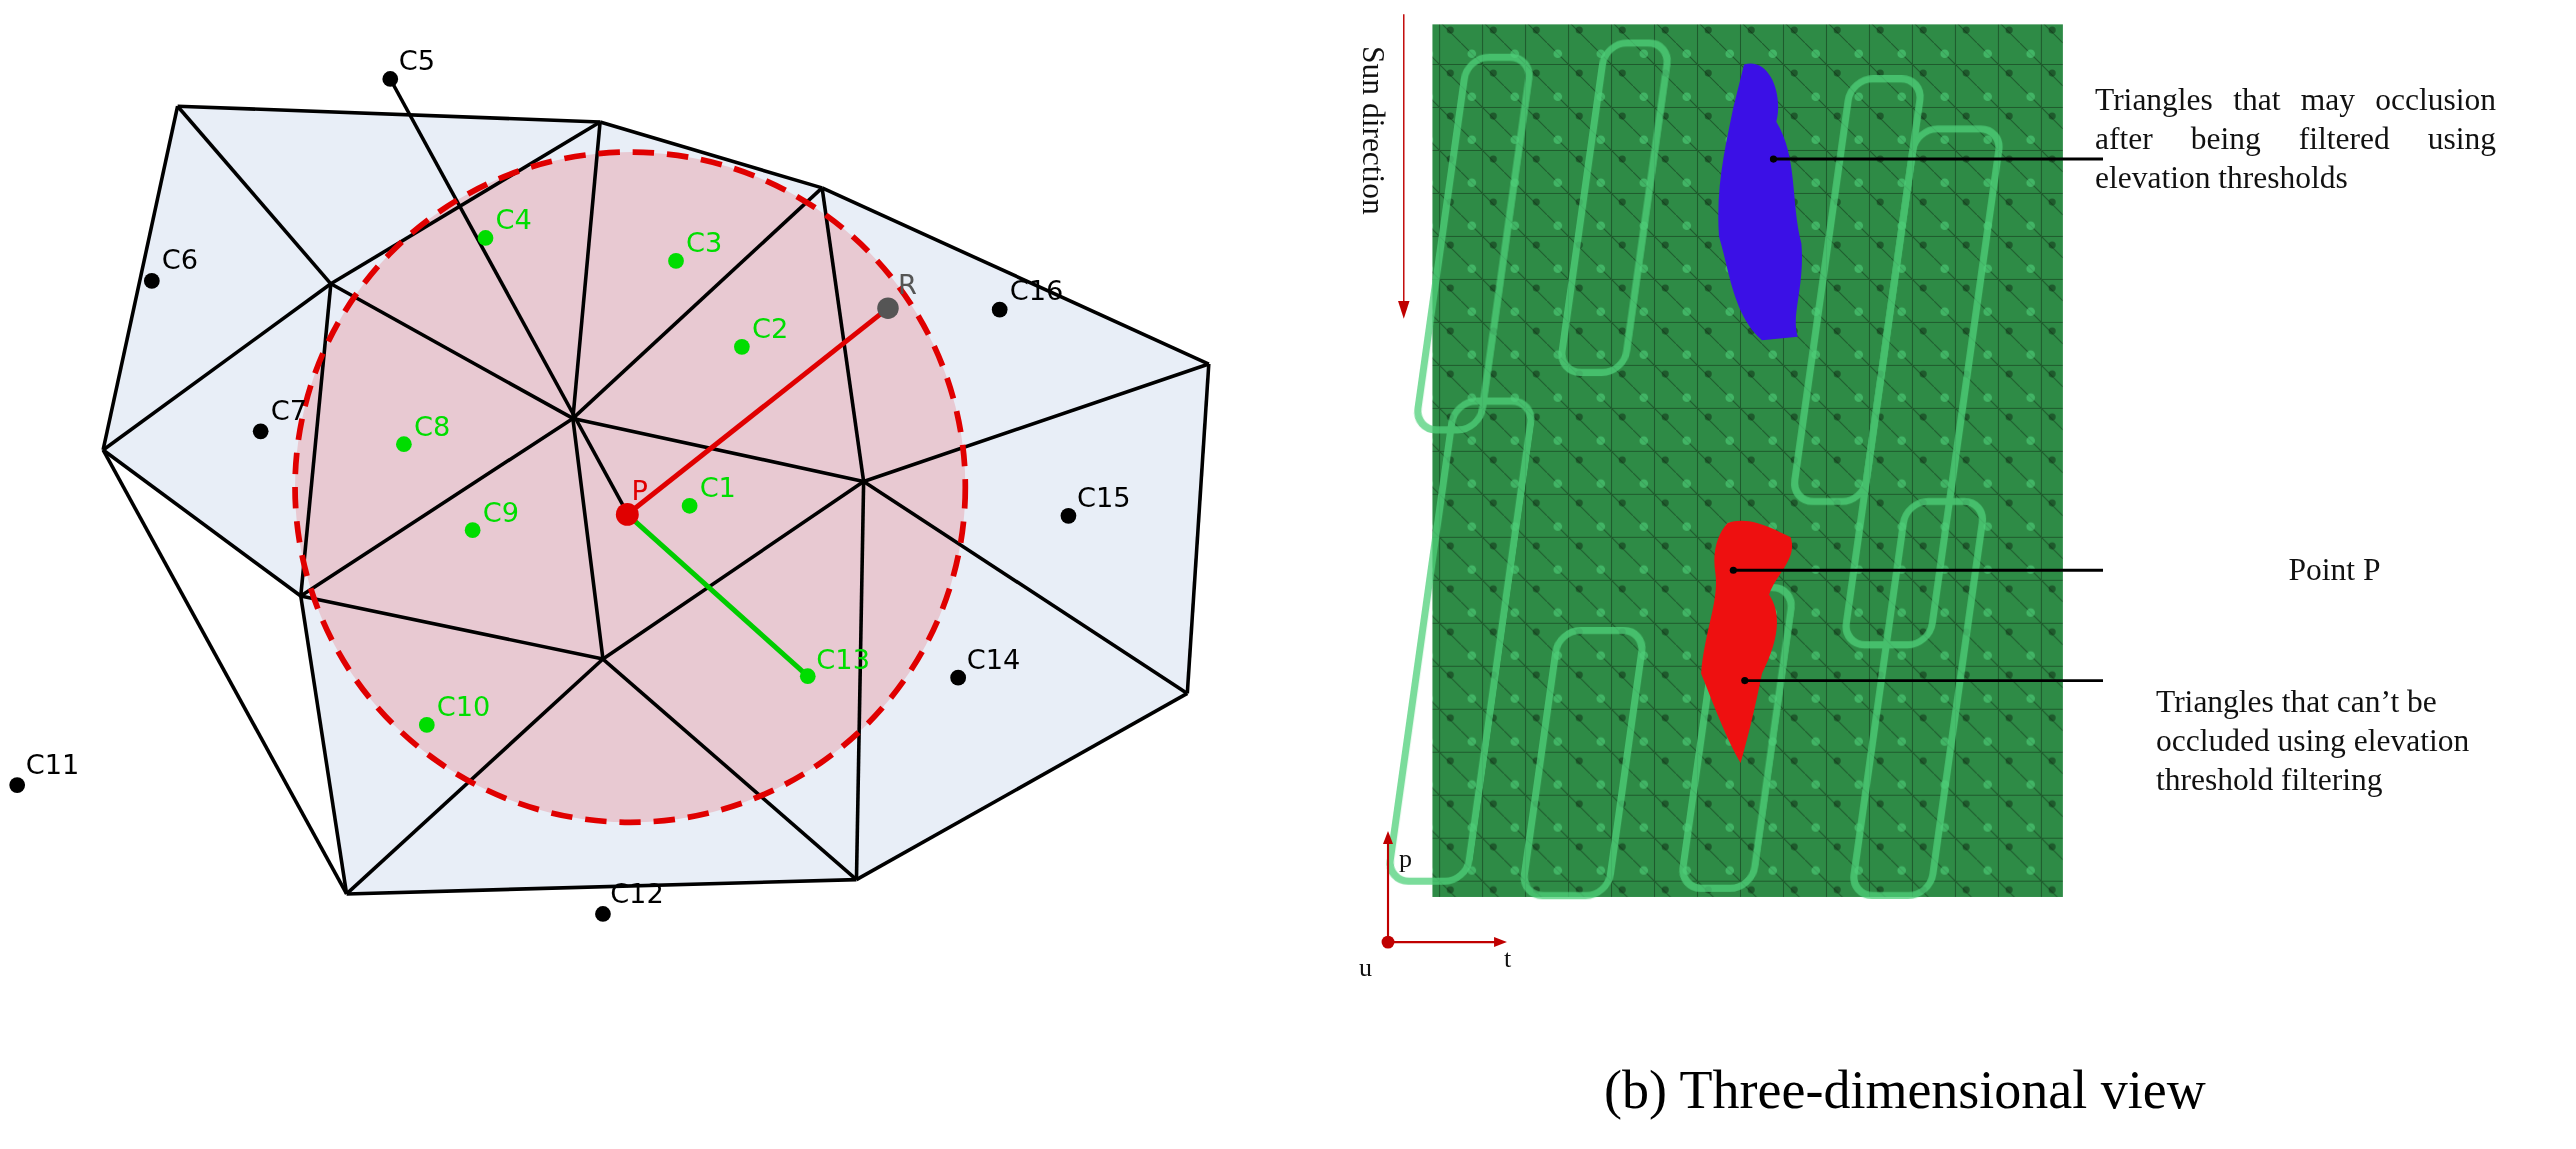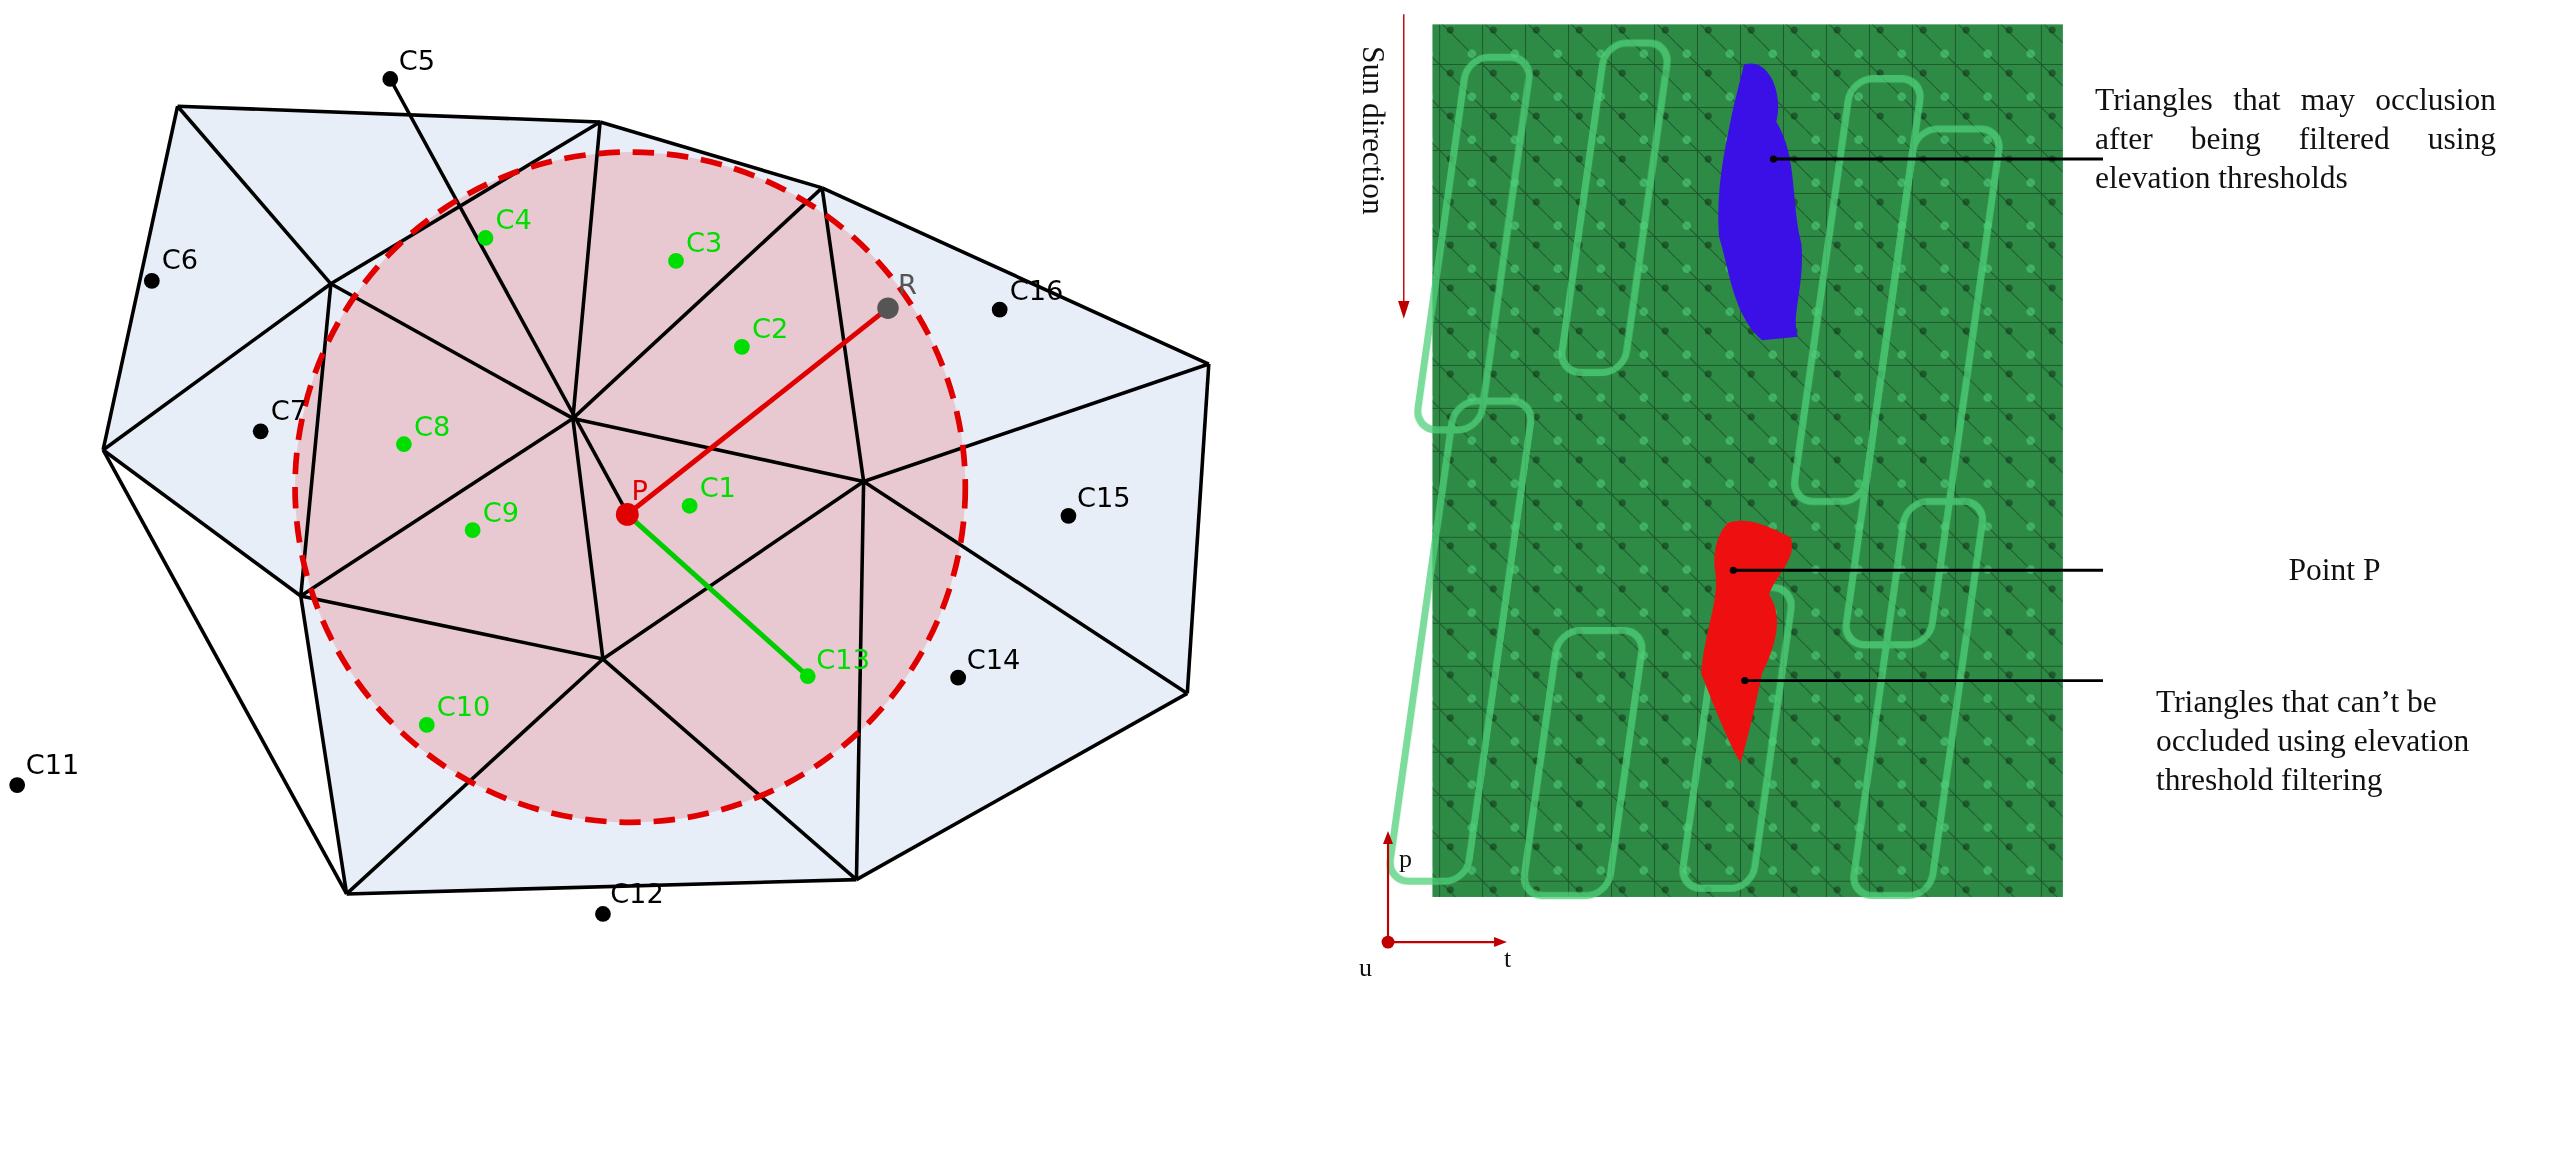--- a/index.html
+++ b/index.html
@@ -133,14 +133,15 @@
     </svg>
   <div class="sun" style="left:1391px;top:46px;margin-left:-1289px;">Sun direction</div>
   <div id="annots">
       <div class="annot justify" style="left: 806px; top: 80px; width: 401px;">Triangles that may occlusion after being filtered using elevation thresholds</div>
       <div class="annot" style="left: 902px; top: 550px; width: 287px; text-align: center;">Point P</div>
       <div class="annot" style="left: 867px; top: 682px; width: 401px;">Triangles that can’t be occluded using elevation threshold filtering</div>
     </div>
   <div class="axis-lbl" style="left:110px;top:844px;">p</div>
   <div class="axis-lbl" style="left:215px;top:944px;">t</div>
   <div class="axis-lbl" style="left:70px;top:953px;">u</div>
+  <div class="caption" style="left:315px;top:1059px;">(b) Three-dimensional view</div>
 </div>
 
 
 </body></html>

